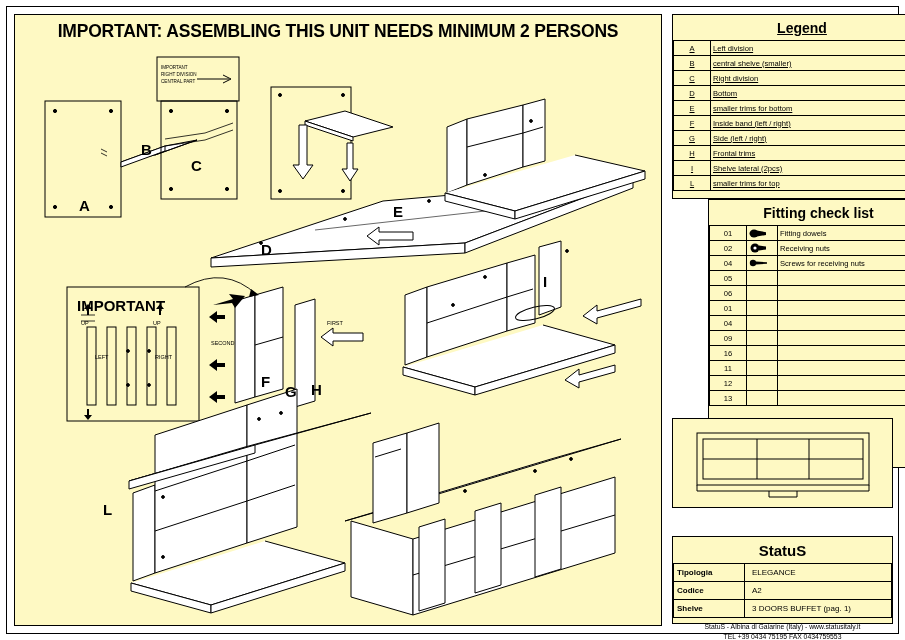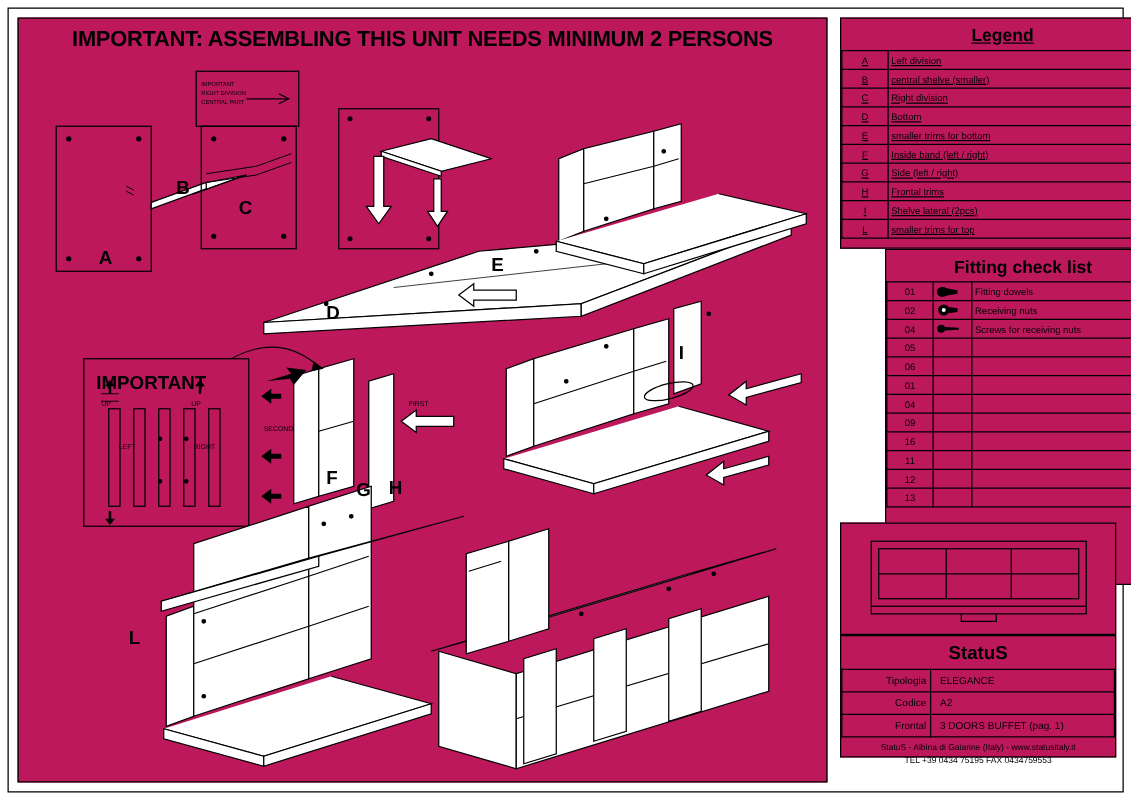--- a/index.html
+++ b/index.html
@@ -1,37 +1,37 @@
 <!DOCTYPE html>
 <html><head>
 <meta charset="utf-8">
 <style>
   html,body{margin:0;padding:0;background:#ffffff;}
   body{width:905px;height:640px;font-family:"Liberation Sans",sans-serif;color:#000;}
   #page{position:relative;width:905px;height:640px;overflow:hidden;}
   .outer-frame{position:absolute;left:6px;top:6px;width:893px;height:628px;border:1.5px solid #000;box-sizing:border-box;}
-  .panel{position:absolute;border:1.5px solid #000;box-sizing:border-box;background:#be185d;}
+  .panel{position:absolute;border:1.5px solid #000;box-sizing:border-box;background:#fef9c3;}
   
   #main-panel{left:14px;top:14px;width:648px;height:612px;}
   #main-title{position:absolute;left:0;top:6px;width:100%;text-align:center;font-size:17.5px;font-weight:bold;letter-spacing:-0.2px;}
   
   #legend-panel{left:672px;top:14px;width:260px;height:185px;text-decoration:underline;}
   #fitting-panel{left:708px;top:199px;width:221px;height:269px;}
   #preview-panel{left:672px;top:418px;width:221px;height:90px;}
-  #status-panel{left:672px;top:508px;width:221px;height:98px;}
+  #status-panel{left:672px;top:536px;width:221px;height:88px;}
   .panel-title{text-align:center;font-size:14px;font-weight:bold;padding:5px 0 4px;}
   table.tbl{width:100%;border-collapse:collapse;font-size:7.6px;}
   table.tbl td{border:1px solid #000;padding:1.5px 2px;height:11px;}
   td.code{width:32px;text-align:center;}
   td.desc{text-align:left;}
   td.icon{width:26px;text-align:center;font-size:10px;}
   .status-title{text-align:center;font-size:15px;font-weight:bold;padding:5px 0 4px;}
   table.status{width:100%;border-collapse:collapse;font-size:8px;}
   table.status td{border:1px solid #000;padding:2px 3px;height:13px;}
-  table.status td.lbl{width:64px;text-align:right;}
+  table.status td.lbl{width:64px;text-align:left;font-weight:bold;}
   table.status td.val{padding-left:7px;}
   .status-foot{text-align:center;font-size:6.8px;line-height:1.5;padding-top:4px;}
   .status-foot div{white-space:nowrap;}
   svg{display:block;}
   .lbl{font-family:"Liberation Sans",sans-serif;}
 </style>
 </head>
 <body>
 
 <div id="page">
@@ -386,21 +386,21 @@
       <tbody>
         <tr>
             <td class="lbl">Tipologia</td>
             <td class="val">ELEGANCE</td>
           </tr>
         <tr>
             <td class="lbl">Codice</td>
             <td class="val">A2</td>
           </tr>
         <tr>
-            <td class="lbl">Frontal</td>
+            <td class="lbl">Shelve</td>
             <td class="val">3 DOORS BUFFET  (pag. 1)</td>
           </tr>
       </tbody>
     </table>
     <div class="status-foot">
       <div>StatuS - Albina di Gaiarine (Italy) - www.statusitaly.it</div>
       <div>TEL +39 0434 75195  FAX 0434759553</div>
     </div>
   </div>
 

